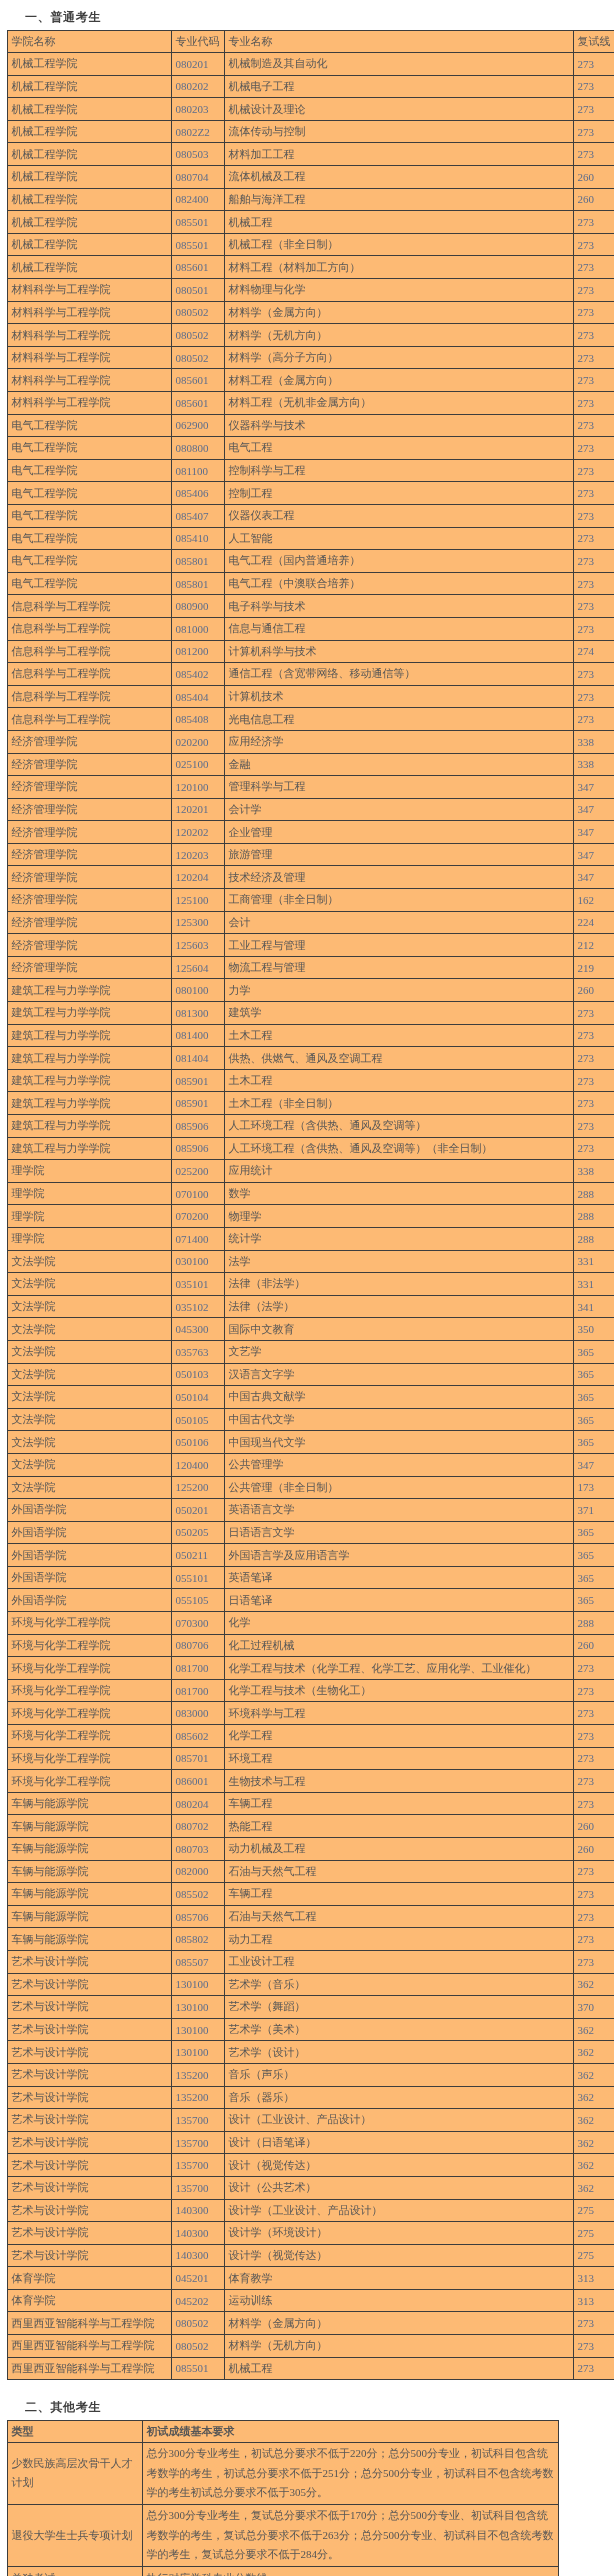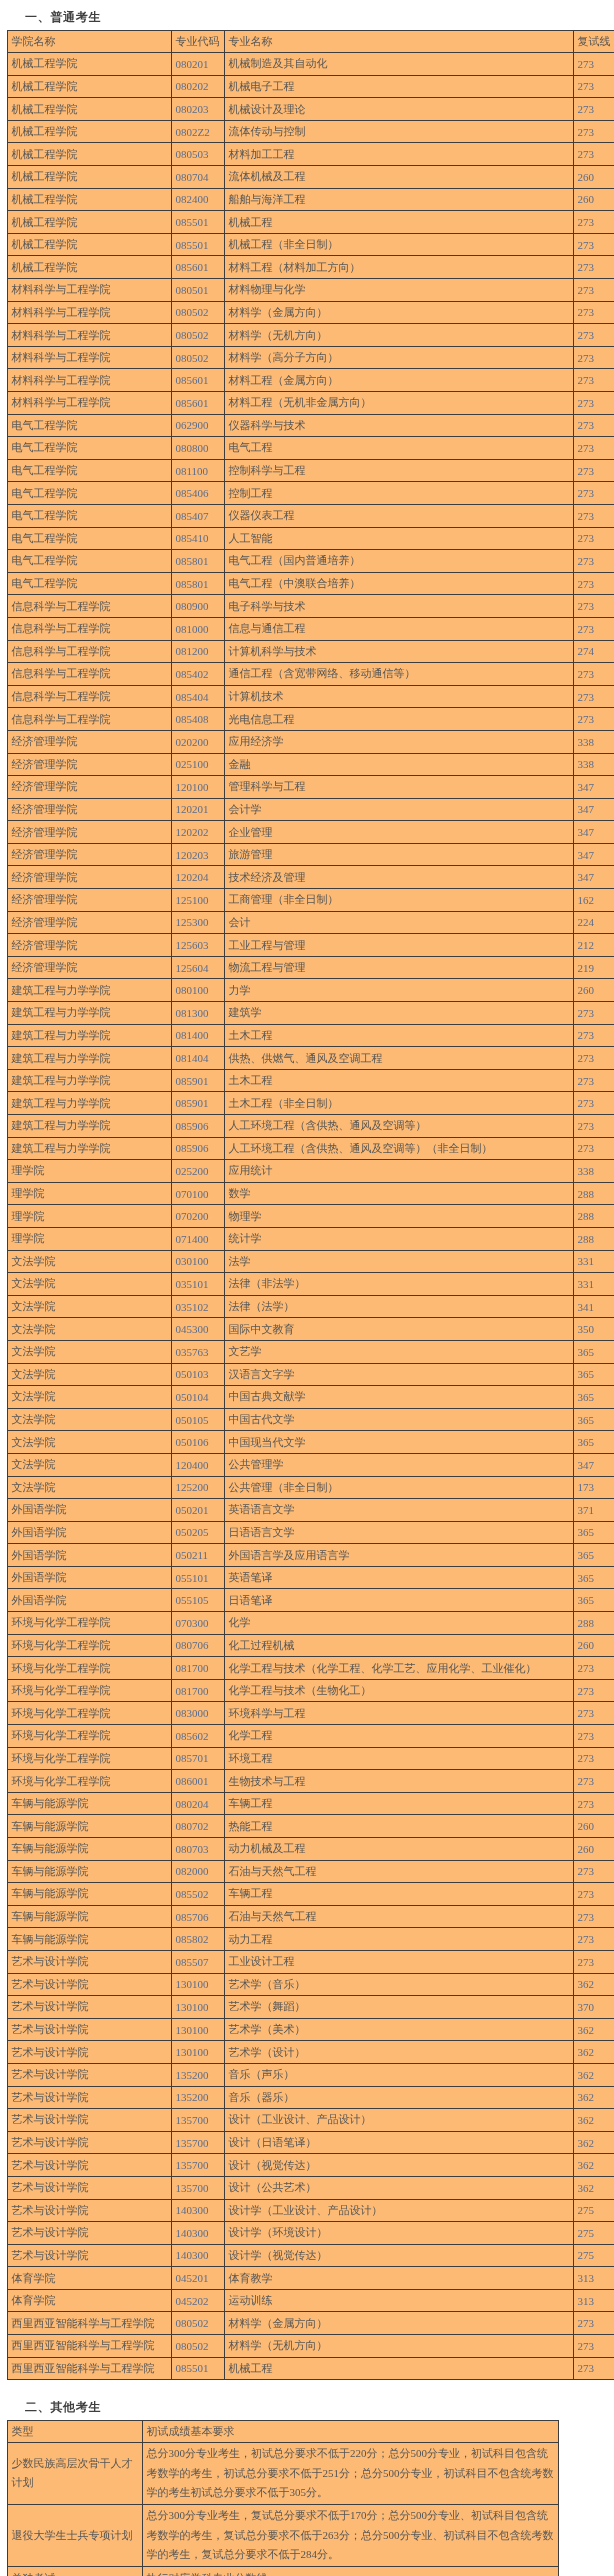--- a/index.html
+++ b/index.html
@@ -15,21 +15,21 @@
   .sec-title.second { padding-top:7px;margin-top:12px; }
   table { border-collapse:collapse; table-layout:fixed; margin-left:7px; background:#fdba74; }
   table.t1 { width:608px; border:1.4px solid #222222; }
   table.t2 { width:551px; border:1.4px solid #222222; }
   th, td {
     border:0.7px solid #3d3d3d; font-weight:normal; text-align:left;
     font-size:11px; color:#565656; padding:0 2.8px 0 3.5px;
     overflow:hidden; vertical-align:middle;
   }
   .t1 th, .t1 td { height:21.6px; white-space:nowrap; }
-  .t2 th { height:21px; white-space:nowrap; }
+  .t2 th { height:21px; white-space:nowrap;font-weight:bold; }
   .t2 td { line-height:19.5px; padding:1.4px 4.2px 1.4px 3.5px; white-space:normal; word-break:break-all; }
   td.num { color:#5c6d8c; }
   
   .t1 col.c-college { width:164px; }
   .t1 col.c-code    { width:53px; }
   .t1 col.c-major   { width:349px; }
   .t1 col.c-score   { width:42px; }
   .t2 col.c-type    { width:135px; }
   .t2 col.c-req     { width:416px; }
 </style>

